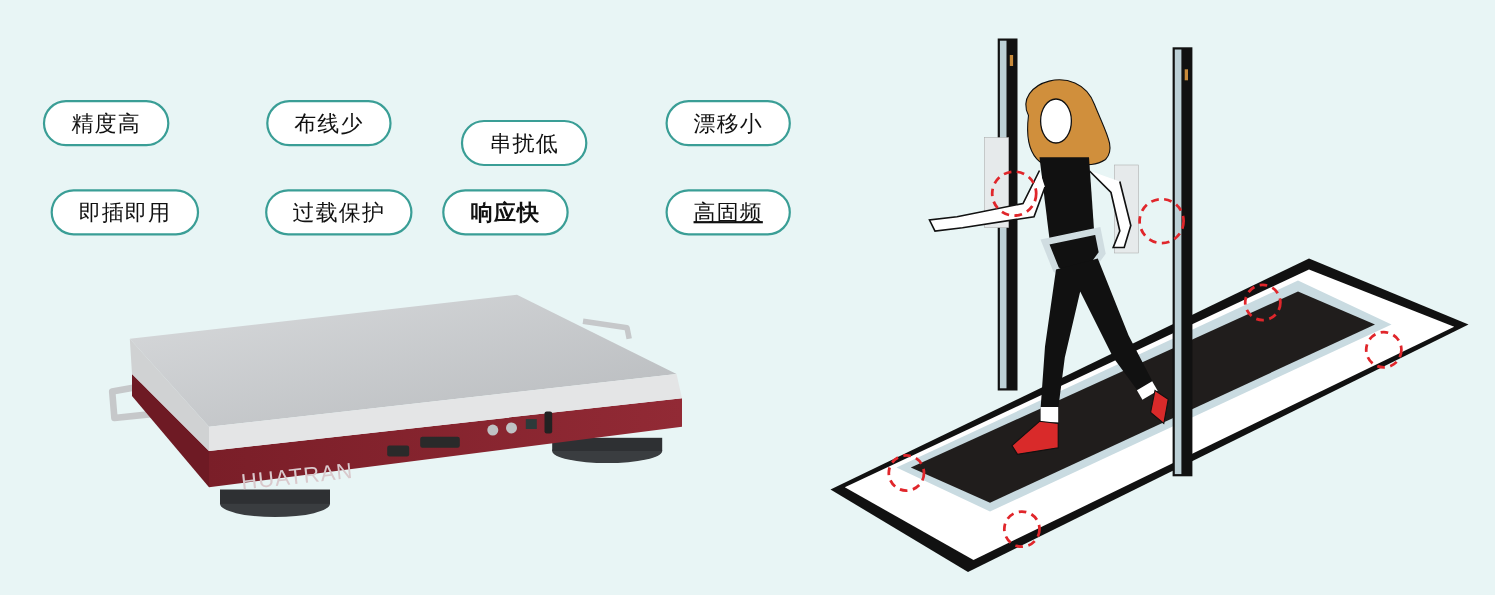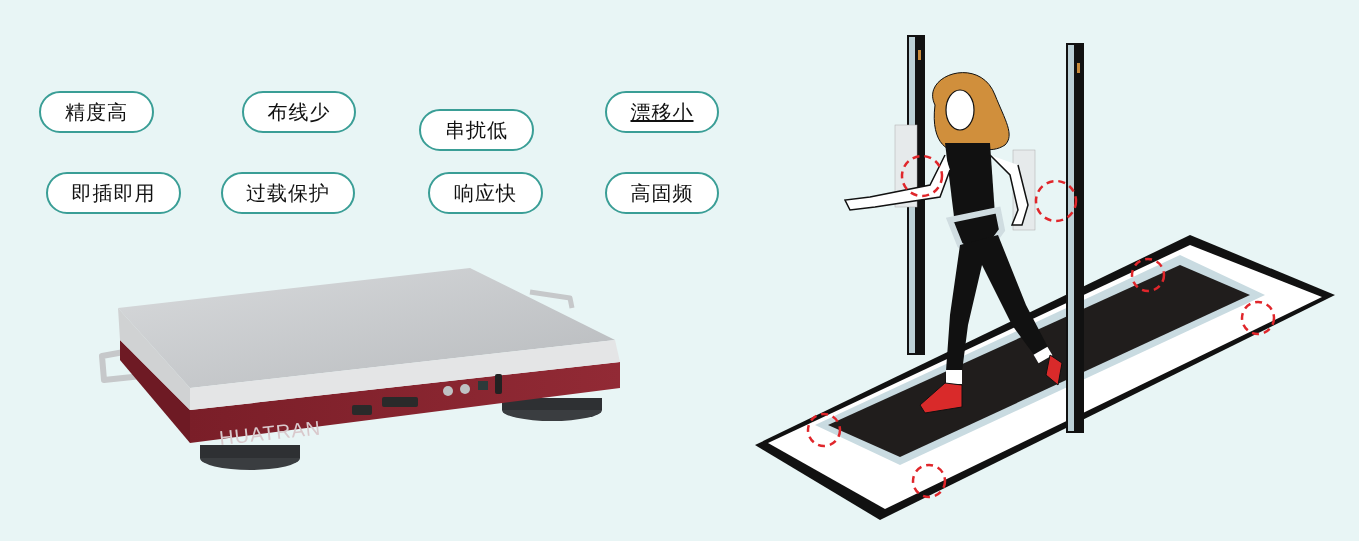--- a/index.html
+++ b/index.html
@@ -27,26 +27,26 @@
       font-family: "Liberation Sans", sans-serif;
       font-size: 20px; fill: #d9c9cc; letter-spacing: 1px;
     }
   </style>
 </head>
 <body>
 
 <div class="pill" style="left:39px;top:91px;width:115px;">精度高</div>
 <div class="pill" style="left:242px;top:91px;width:114px;">布线少</div>
 <div class="pill" style="left:419px;top:109px;width:115px;">串扰低</div>
-<div class="pill" style="left:605px;top:91px;width:114px;text-decoration:underline;">漂移小</div>
+<div class="pill" style="left:605px;top:91px;width:114px;">漂移小</div>
 
 <div class="pill" style="left:46px;top:172px;width:135px;">即插即用</div>
-<div class="pill" style="left:221px;top:172px;width:134px;">过载保护</div>
-<div class="pill" style="left:428px;top:172px;width:115px;">响应快</div>
-<div class="pill" style="left:605px;top:172px;width:114px;">高固频</div>
+<div class="pill" style="left:241px;top:172px;width:134px;">过载保护</div>
+<div class="pill" style="left:402px;top:172px;width:115px;font-weight:bold;">响应快</div>
+<div class="pill" style="left:605px;top:172px;width:114px;text-decoration:underline;">高固频</div>
 
 <div class="product">
   <svg width="560" height="230" viewBox="0 0 560 230">
     <defs>
       <linearGradient id="topg" x1="0" y1="0" x2="1" y2="1">
         <stop offset="0" stop-color="#d8dadc"></stop>
         <stop offset="1" stop-color="#b7babd"></stop>
       </linearGradient>
       <linearGradient id="redg" x1="0" y1="0" x2="1" y2="0">
         <stop offset="0" stop-color="#7a1e28"></stop>

